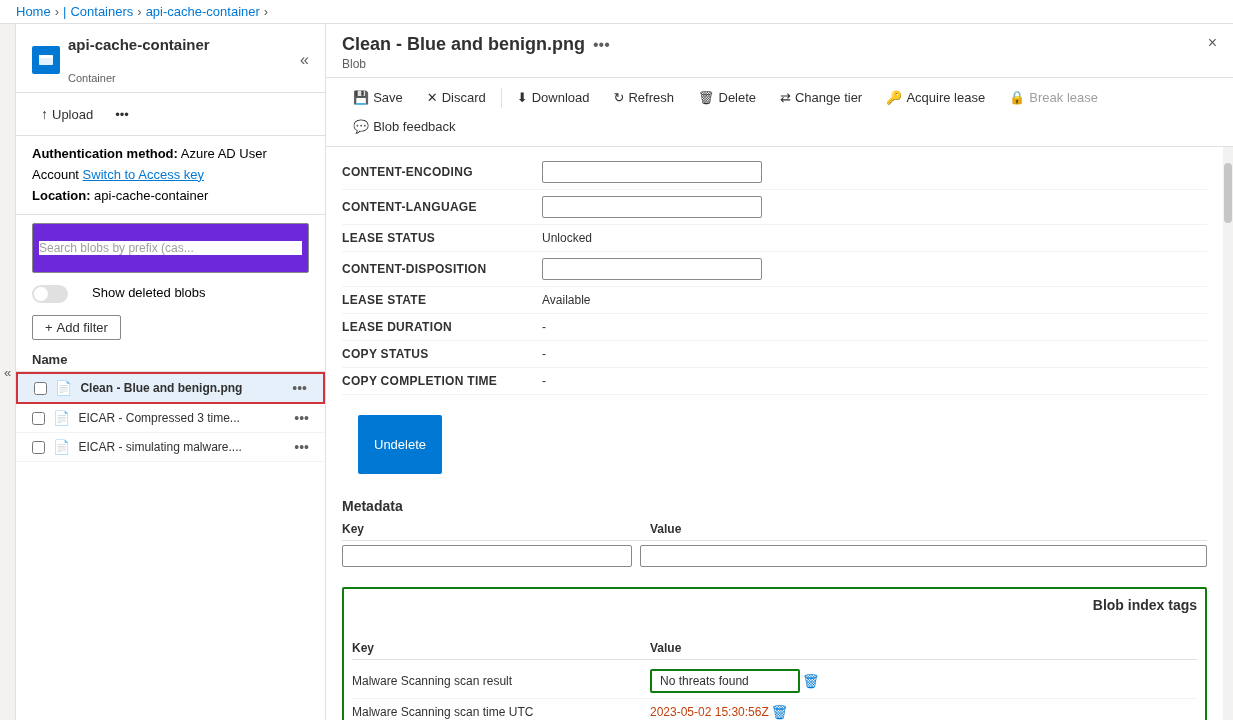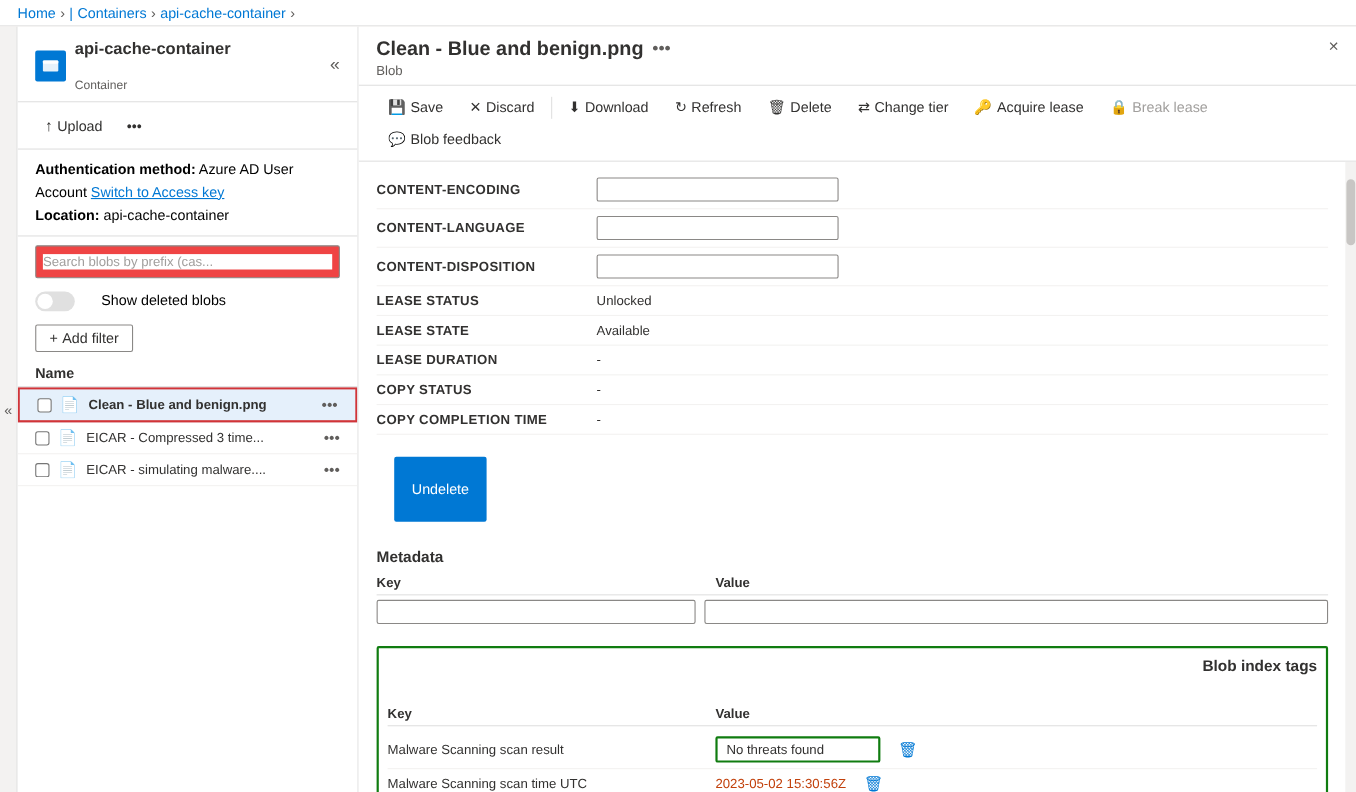--- a/index.html
+++ b/index.html
@@ -81,22 +81,22 @@
     .sidebar-auth .link { color: #0078d4; cursor: pointer; }
 
     .sidebar-search {
       padding: 8px 16px;
     }
     .search-input-wrap {
       border: 1px solid #8a8886;
       border-radius: 2px;
       display: flex;
       align-items: flex-end;
-      padding: 7px 6px;
-      background: #ef4444;
+      padding: 17px 6px;
+      background: #6d28d9;
     }
     .search-input-wrap input {
       border: none; outline: none; font-size: 12px; width: 100%; color: #323130;
     }
     .search-input-wrap input::placeholder { color: #a19f9d; }
 
     .show-deleted {
       padding: 4px 16px 8px;
       display: flex;
       align-items: flex-start;
@@ -319,21 +319,21 @@
       align-items: center;
       gap: 8px;
       padding: 5px 0;
       border-bottom: 1px solid #f3f2f1;
     }
     .tag-key { font-size: 12px; color: #323130; width: 290px; }
     .tag-value-wrap {
       flex: 1;
       display: flex;
       align-items: center;
-      gap: 16px;
+      gap: 2px;
     }
     .tag-value-highlighted {
       border: 2px solid #107c10;
       padding: 3px 8px;
       font-size: 12px;
       color: #323130;
       border-radius: 2px;
       background: #fff;
       min-width: 150px;
     }
@@ -541,26 +541,26 @@
         <div class="prop-table">
           <div class="prop-row">
             <div class="prop-label">CONTENT-ENCODING</div>
             <input class="prop-input" type="text" value="" style="">
           </div>
           <div class="prop-row">
             <div class="prop-label">CONTENT-LANGUAGE</div>
             <input class="prop-input" type="text" value="" style="">
           </div>
           <div class="prop-row">
+            <div class="prop-label">LEASE STATUS</div>
+            <div class="prop-value">Unlocked</div>
+          </div>
+          <div class="prop-row">
             <div class="prop-label">CONTENT-DISPOSITION</div>
             <input class="prop-input" type="text" value="" style="">
-          </div>
-          <div class="prop-row">
-            <div class="prop-label">LEASE STATUS</div>
-            <div class="prop-value">Unlocked</div>
           </div>
           <div class="prop-row">
             <div class="prop-label">LEASE STATE</div>
             <div class="prop-value">Available</div>
           </div>
           <div class="prop-row">
             <div class="prop-label">LEASE DURATION</div>
             <div class="prop-value">-</div>
           </div>
           <div class="prop-row">

